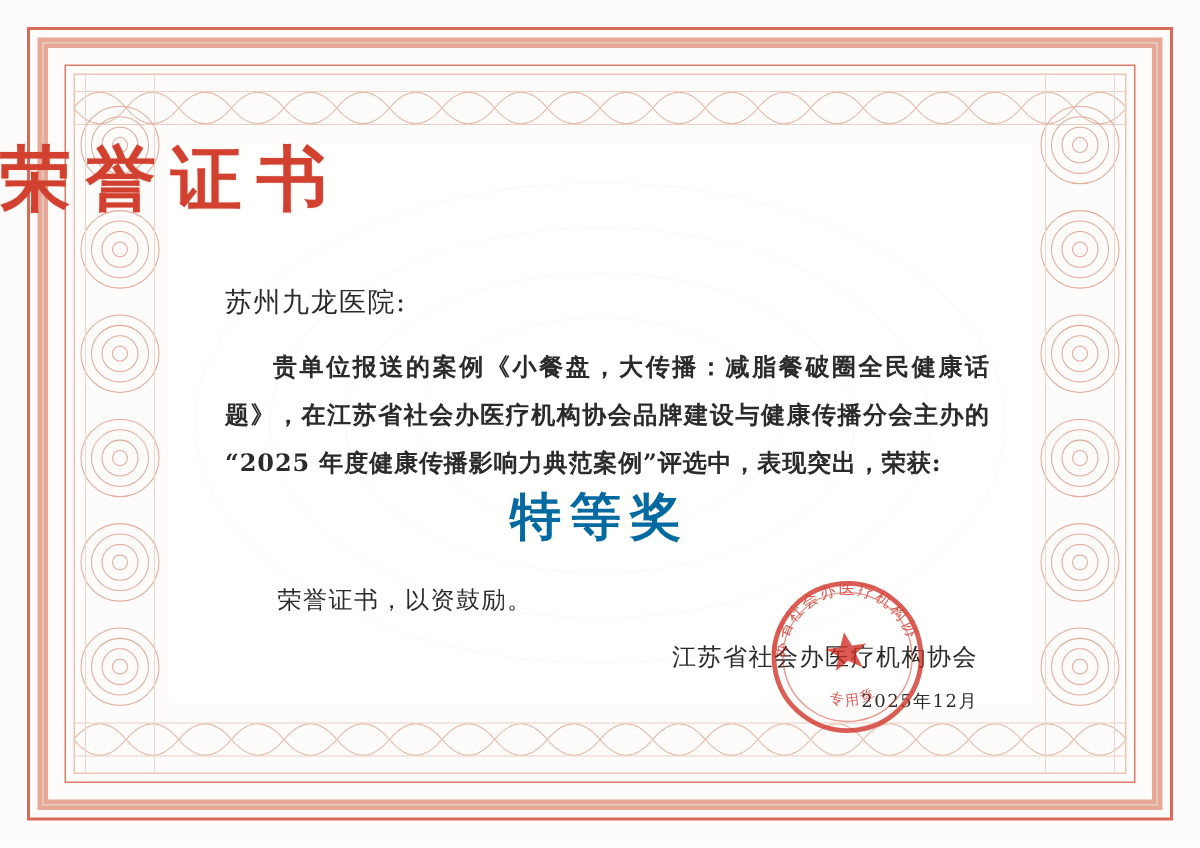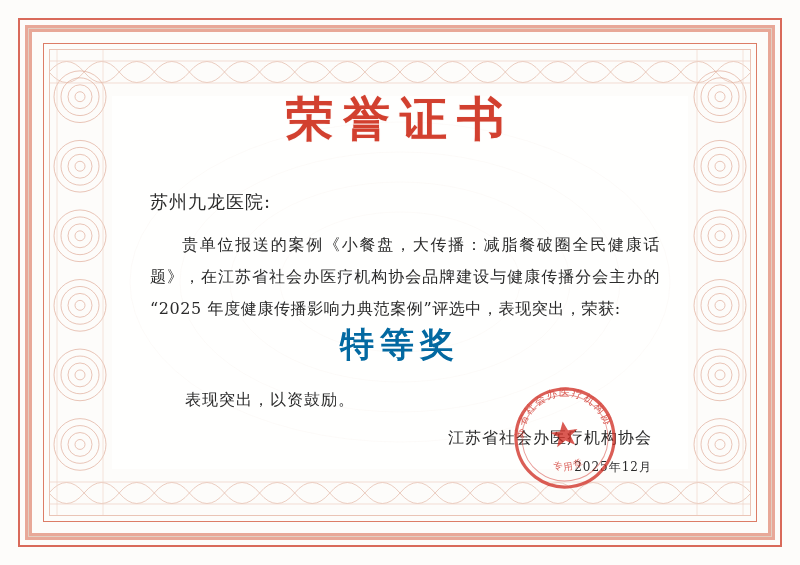--- a/index.html
+++ b/index.html
@@ -78,21 +78,21 @@
     opacity: 0.22;
     pointer-events: none;
   }
   .watermark svg { width: 100%; height: 100%; display: block; }
 
   
   .doc-title {
     position: absolute;
     left: 0; right: 0;
     top: 88px;
-    text-align: center;
+    text-align: left;
     font-size: 47px;
     letter-spacing: 10px;
     font-weight: bold;
     color: #d2402f;
     font-family: "DejaVu Serif", "Liberation Serif", serif;
     text-shadow: 0 0 1px rgba(210,64,47,0.35);
   }
 
   .body-block {
     position: absolute;
@@ -106,20 +106,21 @@
     line-height: 1.6;
     letter-spacing: 1px;
   }
   .paragraph {
     margin-top: 12px;
     font-size: 16px;
     line-height: 2.0;
     text-align: justify;
     letter-spacing: 0.6px;
     text-indent: 2em;
+    font-weight: bold;
   }
 
   .award {
     position: absolute;
     left: 0; right: 0;
     top: 322px;
     text-align: center;
     font-size: 34px;
     font-weight: bold;
     letter-spacing: 6px;
@@ -277,21 +278,21 @@
 
   <div class="doc-title">荣誉证书</div>
 
   <div class="body-block">
     <div class="salutation">苏州九龙医院:</div>
     <div class="paragraph">贵单位报送的案例《小餐盘，大传播：减脂餐破圈全民健康话题》，在江苏省社会办医疗机构协会品牌建设与健康传播分会主办的“2025 年度健康传播影响力典范案例”评选中，表现突出，荣获:</div>
   </div>
 
   <div class="award">特等奖</div>
 
-  <div class="closing">表现突出，以资鼓励。</div>
+  <div class="closing">荣誉证书，以资鼓励。</div>
 
   <div class="signature">
     <div class="sig-org">江苏省社会办医疗机构协会</div>
     <div class="sig-date">2025年12月</div>
   </div>
 
   <div class="seal">
     <svg width="120" height="120" viewBox="0 0 120 120" aria-hidden="true">
       <defs>
         <path id="sealTopArc" d="M 18,60 A 42,42 0 0 1 102,60"></path>

